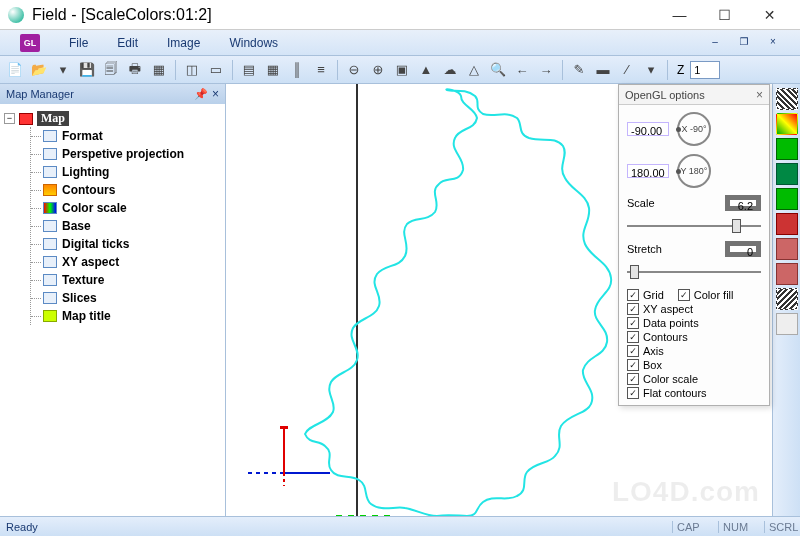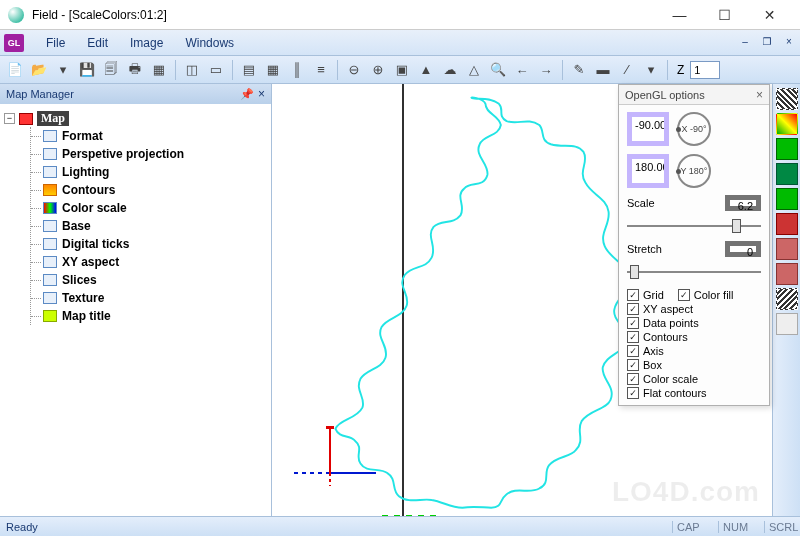--- a/index.html
+++ b/index.html
@@ -1,25 +1,25 @@
 <!DOCTYPE html>
 <html><head>
 <meta charset="utf-8">
 <style>
   * { margin: 0; padding: 0; box-sizing: border-box; }
   body { font-family: "Segoe UI", Tahoma, sans-serif; font-size: 12px; background: #fff; width: 800px; height: 536px; overflow: hidden; position: relative; }
 
   
   .titlebar { height: 30px; background: #fff; border-bottom: 1px solid #ccc; display: flex; align-items: center; padding: 0 8px; }
   .titlebar .app-icon { width: 16px; height: 16px; background: radial-gradient(circle at 30% 30%, #fff, #0a8); border-radius: 50%; margin-right: 8px; }
-  .titlebar .title { font-size: 12px; color: #000; flex: 1; }
+  .titlebar .title { font-size: 16px; color: #000; flex: 1; }
   .titlebar .winbtn { width: 45px; height: 28px; display: flex; align-items: center; justify-content: center; color: #333; font-size: 14px; }
 
   
-  .menubar { height: 26px; background: linear-gradient(#e8f0fa, #d4e4f7); display: flex; align-items: center; padding: 0 4px; gap: 6px; border-bottom: 1px solid #a8c0db; }
+  .menubar { height: 26px; background: linear-gradient(#e8f0fa, #d4e4f7); display: flex; align-items: center; padding: 0 20px; gap: 13px; border-bottom: 1px solid #a8c0db; }
   .menubar .gl-badge { width: 20px; height: 18px; background: #a020a0; color: #fff; font-size: 9px; font-weight: bold; display: flex; align-items: center; justify-content: center; border-radius: 2px; margin-right: 8px; }
   .menubar .menu-item { padding: 3px 8px; color: #1a3a72; }
   .menubar .spacer { flex: 1; }
   .menubar .mdi-btn { width: 14px; height: 14px; font-size: 10px; color: #1a3a72; text-align: center; margin-left: 2px; }
 
   
   .toolbar { height: 28px; background: linear-gradient(#e4eefb, #cde0f5); border-bottom: 1px solid #a8c0db; display: flex; align-items: center; padding: 0 4px; gap: 2px; }
   .toolbar .tbtn { width: 22px; height: 22px; display: flex; align-items: center; justify-content: center; font-size: 13px; color: #444; border: 1px solid transparent; }
   .toolbar .sep { width: 1px; height: 20px; background: #a8c0db; margin: 0 3px; }
   .toolbar .z-label { font-size: 12px; color: #000; margin: 0 4px; }
@@ -33,21 +33,21 @@
   .vtoolbar .vbtn { width: 22px; height: 22px; display: flex; align-items: center; justify-content: center; border: 1px solid transparent; }
   .vtoolbar .vbtn.c1 { background: linear-gradient(45deg, #0a0, #ff0, #f00); border-radius: 2px; }
   .vtoolbar .vbtn.cube { background: #0b0; border: 1px solid #060; }
   .vtoolbar .vbtn.cube2 { background: #084; border: 1px solid #053; }
   .vtoolbar .vbtn.cube3 { background: #c33; border: 1px solid #800; }
   .vtoolbar .vbtn.cube4 { background: #c66; border: 1px solid #833; }
   .vtoolbar .vbtn.hatch { background: repeating-linear-gradient(45deg,#333,#333 2px,#fff 2px,#fff 4px); }
   .vtoolbar .vbtn.hatch2 { background: repeating-linear-gradient(-45deg,#333,#333 2px,#fff 2px,#fff 4px); }
 
   
-  .map-manager { width: 272px; background: #fff; border-right: 1px solid #a8c0db; display: flex; flex-direction: column; }
+  .map-manager { width: 226px; background: #fff; border-right: 1px solid #a8c0db; display: flex; flex-direction: column; }
   .mm-header { height: 20px; background: linear-gradient(#d0e0f3, #b9d0ea); display: flex; align-items: center; padding: 0 6px; font-size: 11px; color: #1a3a72; }
   .mm-header .pin { margin-left: auto; font-size: 11px; color: #1a3a72; margin-right: 4px; }
   .mm-header .close { font-size: 12px; color: #1a3a72; }
   .tree { padding: 6px 4px; overflow: auto; flex: 1; }
   .tree-root { display: flex; align-items: center; gap: 4px; padding: 1px 0; }
   .tree-root .expander { width: 11px; height: 11px; border: 1px solid #999; display: flex; align-items: center; justify-content: center; font-size: 9px; line-height: 1; }
   .tree-root .ricon { width: 14px; height: 12px; background: #f33; border: 1px solid #900; }
   .tree-root .label { background: #404040; color: #fff; padding: 0 4px; font-weight: bold; font-family: Liberation Serif, serif; }
   .tree-children { margin-left: 26px; border-left: 1px dotted #999; padding-left: 12px; position: relative; }
   .tree-item { display: flex; align-items: center; gap: 5px; padding: 2px 0; font-weight: bold; font-size: 12px; color: #000; position: relative; }
@@ -66,21 +66,21 @@
 
   .inner-border { position: absolute; top: 0; bottom: 0; left: 130px; width: 2px; background: #303030; }
 
   
   .gl-panel { position: absolute; right: 30px; top: 0; width: 152px; background: #fdfdfd; border: 1px solid #b0b0b0; box-shadow: 2px 2px 6px rgba(0,0,0,.15); font-size: 11px; }
   .gl-title { height: 20px; display: flex; align-items: center; padding: 0 6px; border-bottom: 1px solid #ccc; background: #f4f4f4; }
   .gl-title .t { flex: 1; color: #444; }
   .gl-title .x { color: #666; font-size: 12px; }
   .gl-body { padding: 6px 8px; display: flex; flex-direction: column; gap: 6px; }
   .dial-row { display: flex; align-items: center; gap: 8px; height: 36px; }
-  .dial-row .val { width: 42px; height: 34px; border: 5px solid #c4b5fd; text-align: left; padding: 0 3px; line-height: 16px; background: #fff; overflow: hidden; }
+  .dial-row .val { width: 42px; height: 14px; border: 1px solid #c4b5fd; text-align: left; padding: 0 3px; line-height: 16px; background: #fff; overflow: hidden; }
   .dial { width: 34px; height: 34px; border: 2px solid #888; border-radius: 50%; position: relative; display: flex; align-items: center; justify-content: center; font-size: 9px; color: #444; }
   .dial::after { content: ""; position: absolute; width: 5px; height: 5px; background: #555; border-radius: 50%; left: -3px; top: 50%; margin-top: -2px; }
   .gl-row { display: flex; align-items: center; gap: 4px; }
   .gl-row .lbl { flex: 1; }
   .gl-row .num { width: 36px; height: 16px; border: 5px solid #737373; text-align: right; padding: 0 3px; background: #fff; }
   .color-swatch { width: 28px; height: 14px; border: 1px solid #333; background: #fff; }
   .dd { width: 10px; height: 14px; border: 1px solid #333; border-left: none; display: flex; align-items: center; justify-content: center; font-size: 6px; }
   .slider { width: 100%; height: 18px; position: relative; }
   .slider::before { content: ""; position: absolute; left: 0; right: 0; top: 8px; height: 2px; background: #888; }
   .slider .thumb { position: absolute; top: 2px; width: 9px; height: 14px; background: #e4e4e4; border: 1px solid #555; }
@@ -198,25 +198,25 @@
           <div class="tree-item">
             <span class="ticon "></span>
             <span>Digital ticks</span>
           </div>
           <div class="tree-item">
             <span class="ticon "></span>
             <span>XY aspect</span>
           </div>
           <div class="tree-item">
             <span class="ticon "></span>
+            <span>Texture</span>
+          </div>
+          <div class="tree-item">
+            <span class="ticon "></span>
             <span>Slices</span>
-          </div>
-          <div class="tree-item">
-            <span class="ticon "></span>
-            <span>Texture</span>
           </div>
           <div class="tree-item">
             <span class="ticon maptitle"></span>
             <span>Map title</span>
           </div>
         </div>
     </div>
   </div>
 
   <div class="canvas-wrap">

